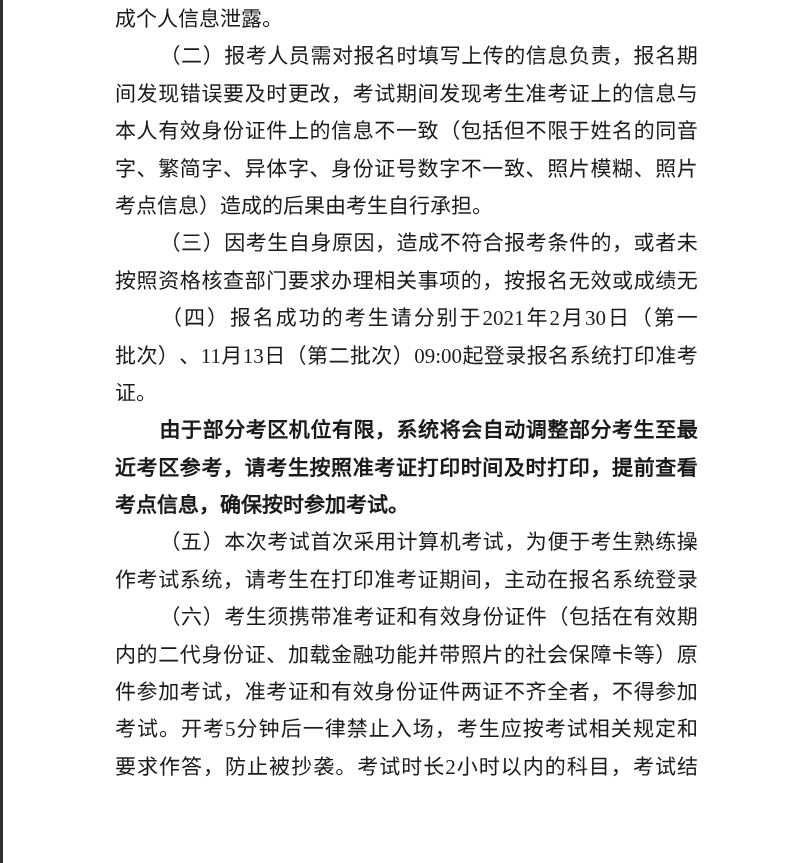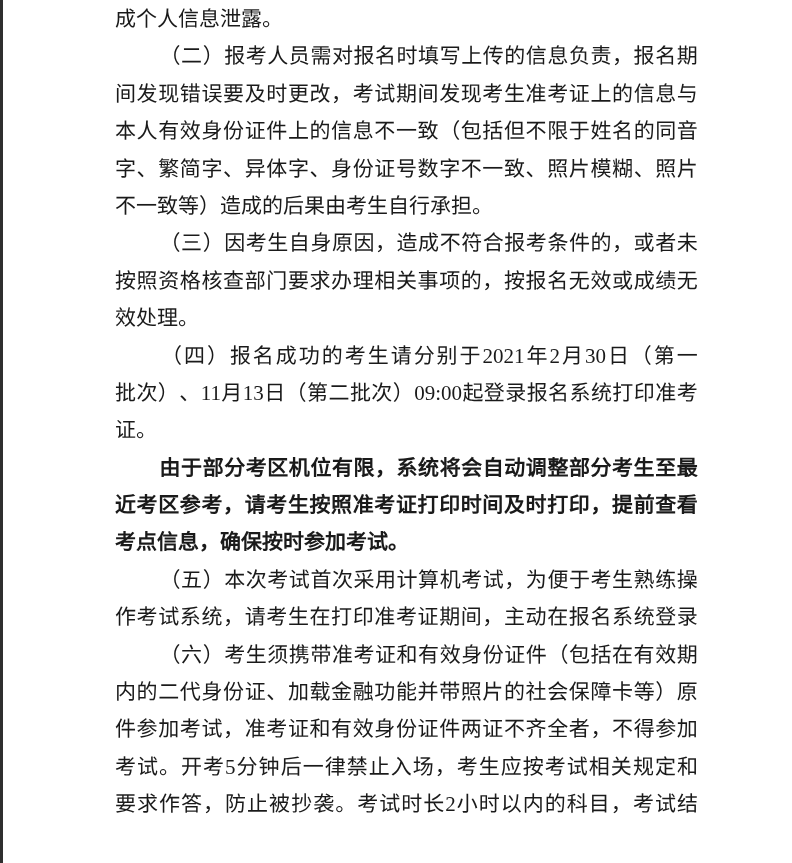--- a/index.html
+++ b/index.html
@@ -63,24 +63,23 @@
 <body>
 
 <div class="page">
   <div class="page-edge"></div>
   <div class="text-block" id="text-block">
       <div class="line"><span>成个人信息泄露。</span></div>
       <div class="line justify"><span class="ind"></span><span>（</span><span>二</span><span>）</span><span>报</span><span>考</span><span>人</span><span>员</span><span>需</span><span>对</span><span>报</span><span>名</span><span>时</span><span>填</span><span>写</span><span>上</span><span>传</span><span>的</span><span>信</span><span>息</span><span>负</span><span>责</span><span>，</span><span>报</span><span>名</span><span>期</span></div>
       <div class="line justify"><span>间</span><span>发</span><span>现</span><span>错</span><span>误</span><span>要</span><span>及</span><span>时</span><span>更</span><span>改</span><span>，</span><span>考</span><span>试</span><span>期</span><span>间</span><span>发</span><span>现</span><span>考</span><span>生</span><span>准</span><span>考</span><span>证</span><span>上</span><span>的</span><span>信</span><span>息</span><span>与</span></div>
       <div class="line justify"><span>本</span><span>人</span><span>有</span><span>效</span><span>身</span><span>份</span><span>证</span><span>件</span><span>上</span><span>的</span><span>信</span><span>息</span><span>不</span><span>一</span><span>致</span><span>（</span><span>包</span><span>括</span><span>但</span><span>不</span><span>限</span><span>于</span><span>姓</span><span>名</span><span>的</span><span>同</span><span>音</span></div>
       <div class="line justify"><span>字</span><span>、</span><span>繁</span><span>简</span><span>字</span><span>、</span><span>异</span><span>体</span><span>字</span><span>、</span><span>身</span><span>份</span><span>证</span><span>号</span><span>数</span><span>字</span><span>不</span><span>一</span><span>致</span><span>、</span><span>照</span><span>片</span><span>模</span><span>糊</span><span>、</span><span>照</span><span>片</span></div>
-      <div class="line"><span>不一致等）造成的后果由考生自行承担。</span></div>
+      <div class="line"><span>考点信息）造成的后果由考生自行承担。</span></div>
       <div class="line justify"><span class="ind"></span><span>（</span><span>三</span><span>）</span><span>因</span><span>考</span><span>生</span><span>自</span><span>身</span><span>原</span><span>因</span><span>，</span><span>造</span><span>成</span><span>不</span><span>符</span><span>合</span><span>报</span><span>考</span><span>条</span><span>件</span><span>的</span><span>，</span><span>或</span><span>者</span><span>未</span></div>
       <div class="line justify"><span>按</span><span>照</span><span>资</span><span>格</span><span>核</span><span>查</span><span>部</span><span>门</span><span>要</span><span>求</span><span>办</span><span>理</span><span>相</span><span>关</span><span>事</span><span>项</span><span>的</span><span>，</span><span>按</span><span>报</span><span>名</span><span>无</span><span>效</span><span>或</span><span>成</span><span>绩</span><span>无</span></div>
-      <div class="line"><span>效处理。</span></div>
       <div class="line justify"><span class="ind"></span><span>（</span><span>四</span><span>）</span><span>报</span><span>名</span><span>成</span><span>功</span><span>的</span><span>考</span><span>生</span><span>请</span><span>分</span><span>别</span><span>于</span><span>2021</span><span>年</span><span>2</span><span>月</span><span>30</span><span>日</span><span>（</span><span>第</span><span>一</span></div>
       <div class="line justify"><span>批</span><span>次</span><span>）</span><span>、</span><span>11</span><span>月</span><span>13</span><span>日</span><span>（</span><span>第</span><span>二</span><span>批</span><span>次</span><span>）</span><span>09:00</span><span>起</span><span>登</span><span>录</span><span>报</span><span>名</span><span>系</span><span>统</span><span>打</span><span>印</span><span>准</span><span>考</span></div>
       <div class="line"><span>证。</span></div>
       <div class="line justify bold"><span class="ind"></span><span>由</span><span>于</span><span>部</span><span>分</span><span>考</span><span>区</span><span>机</span><span>位</span><span>有</span><span>限</span><span>，</span><span>系</span><span>统</span><span>将</span><span>会</span><span>自</span><span>动</span><span>调</span><span>整</span><span>部</span><span>分</span><span>考</span><span>生</span><span>至</span><span>最</span></div>
       <div class="line justify bold"><span>近</span><span>考</span><span>区</span><span>参</span><span>考</span><span>，</span><span>请</span><span>考</span><span>生</span><span>按</span><span>照</span><span>准</span><span>考</span><span>证</span><span>打</span><span>印</span><span>时</span><span>间</span><span>及</span><span>时</span><span>打</span><span>印</span><span>，</span><span>提</span><span>前</span><span>查</span><span>看</span></div>
       <div class="line bold"><span>考点信息，确保按时参加考试。</span></div>
       <div class="line justify"><span class="ind"></span><span>（</span><span>五</span><span>）</span><span>本</span><span>次</span><span>考</span><span>试</span><span>首</span><span>次</span><span>采</span><span>用</span><span>计</span><span>算</span><span>机</span><span>考</span><span>试</span><span>，</span><span>为</span><span>便</span><span>于</span><span>考</span><span>生</span><span>熟</span><span>练</span><span>操</span></div>
       <div class="line justify"><span>作</span><span>考</span><span>试</span><span>系</span><span>统</span><span>，</span><span>请</span><span>考</span><span>生</span><span>在</span><span>打</span><span>印</span><span>准</span><span>考</span><span>证</span><span>期</span><span>间</span><span>，</span><span>主</span><span>动</span><span>在</span><span>报</span><span>名</span><span>系</span><span>统</span><span>登</span><span>录</span></div>
       <div class="line justify"><span class="ind"></span><span>（</span><span>六</span><span>）</span><span>考</span><span>生</span><span>须</span><span>携</span><span>带</span><span>准</span><span>考</span><span>证</span><span>和</span><span>有</span><span>效</span><span>身</span><span>份</span><span>证</span><span>件</span><span>（</span><span>包</span><span>括</span><span>在</span><span>有</span><span>效</span><span>期</span></div>
       <div class="line justify"><span>内</span><span>的</span><span>二</span><span>代</span><span>身</span><span>份</span><span>证</span><span>、</span><span>加</span><span>载</span><span>金</span><span>融</span><span>功</span><span>能</span><span>并</span><span>带</span><span>照</span><span>片</span><span>的</span><span>社</span><span>会</span><span>保</span><span>障</span><span>卡</span><span>等</span><span>）</span><span>原</span></div>

